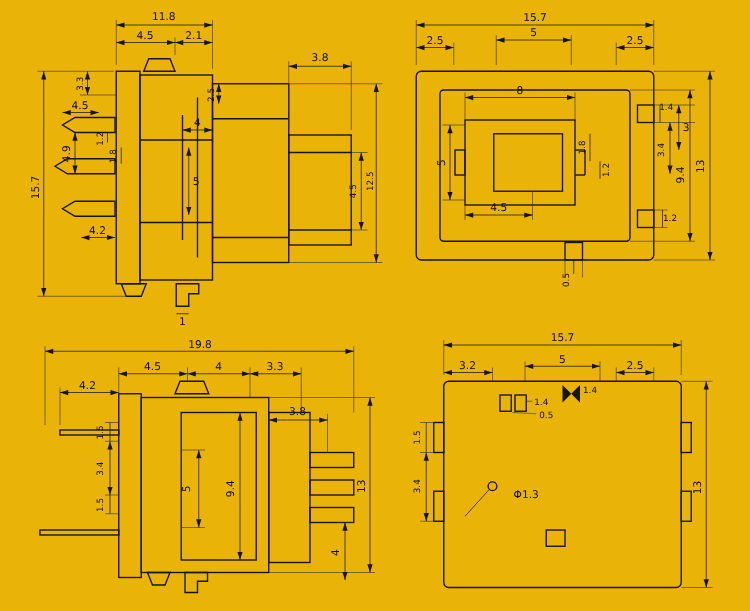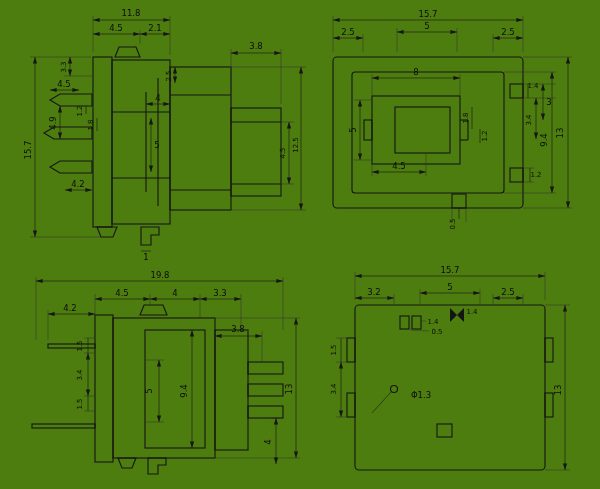--- a/index.html
+++ b/index.html
@@ -1,16 +1,16 @@
 <!DOCTYPE html>
 <html><head>
 <meta charset="utf-8">
 <style>
   html,body{margin:0;padding:0;background:#ffffff;}
-  .stage{width:600px;height:489px;background:#4d7c0f;position:relative;overflow:hidden;font-family:"DejaVu Sans",sans-serif;}
+  .stage{width:600px;height:489px;background:#eab308;position:relative;overflow:hidden;font-family:"DejaVu Sans",sans-serif;}
   svg{display:block}
   .outline rect,.outline line,.outline polygon,.outline path,.outline circle{fill:none;stroke:#151515;stroke-width:1.1;stroke-linejoin:miter}
   .solid{fill:#151515;stroke:none}
   .ext line{stroke:#333;stroke-width:0.5}
   .dim{stroke:#151515;stroke-width:0.6;fill:none}
   .ldr{stroke:#151515;stroke-width:0.6;fill:none}
   .dt{font-size:8.5px;fill:#0c0c0c;text-anchor:middle;font-family:"DejaVu Sans",sans-serif}
   .dts{font-size:7px;fill:#0c0c0c;text-anchor:middle;font-family:"DejaVu Sans",sans-serif}
 </style>
 </head>

